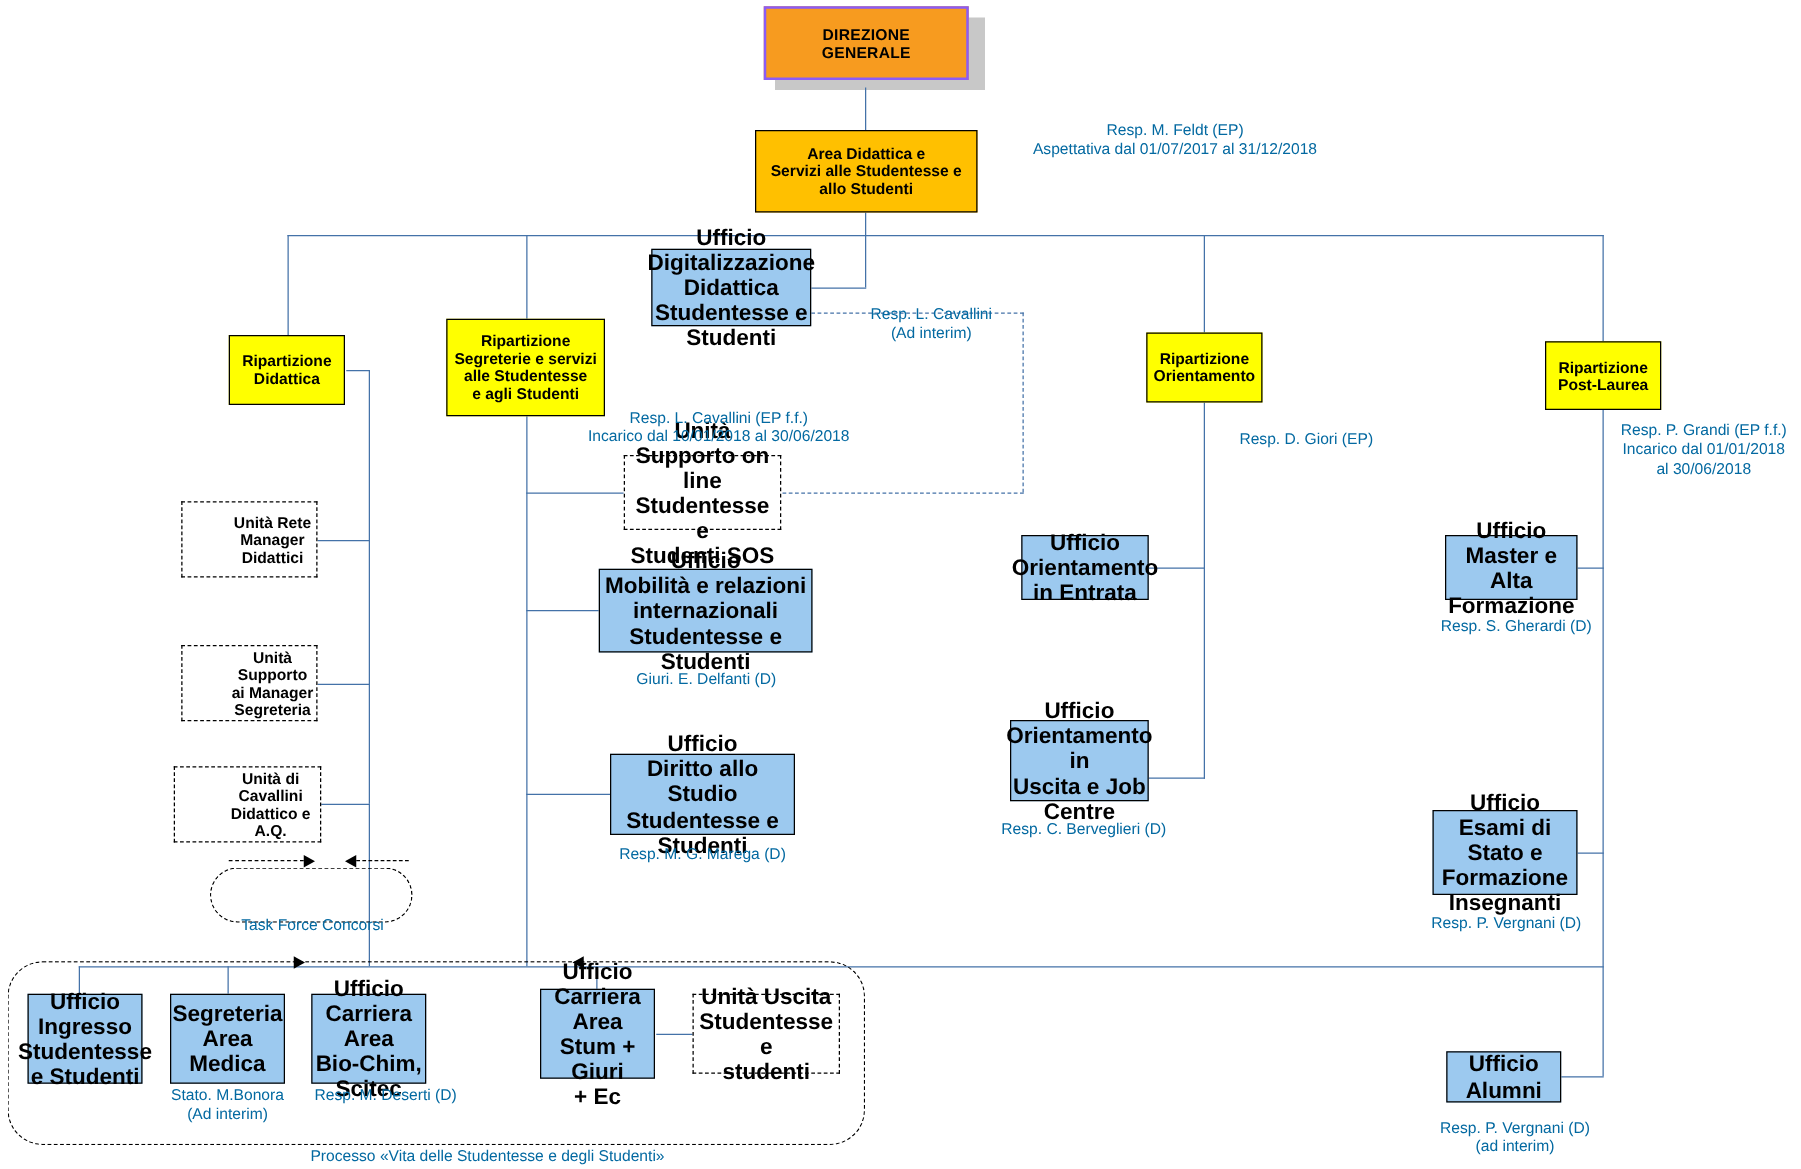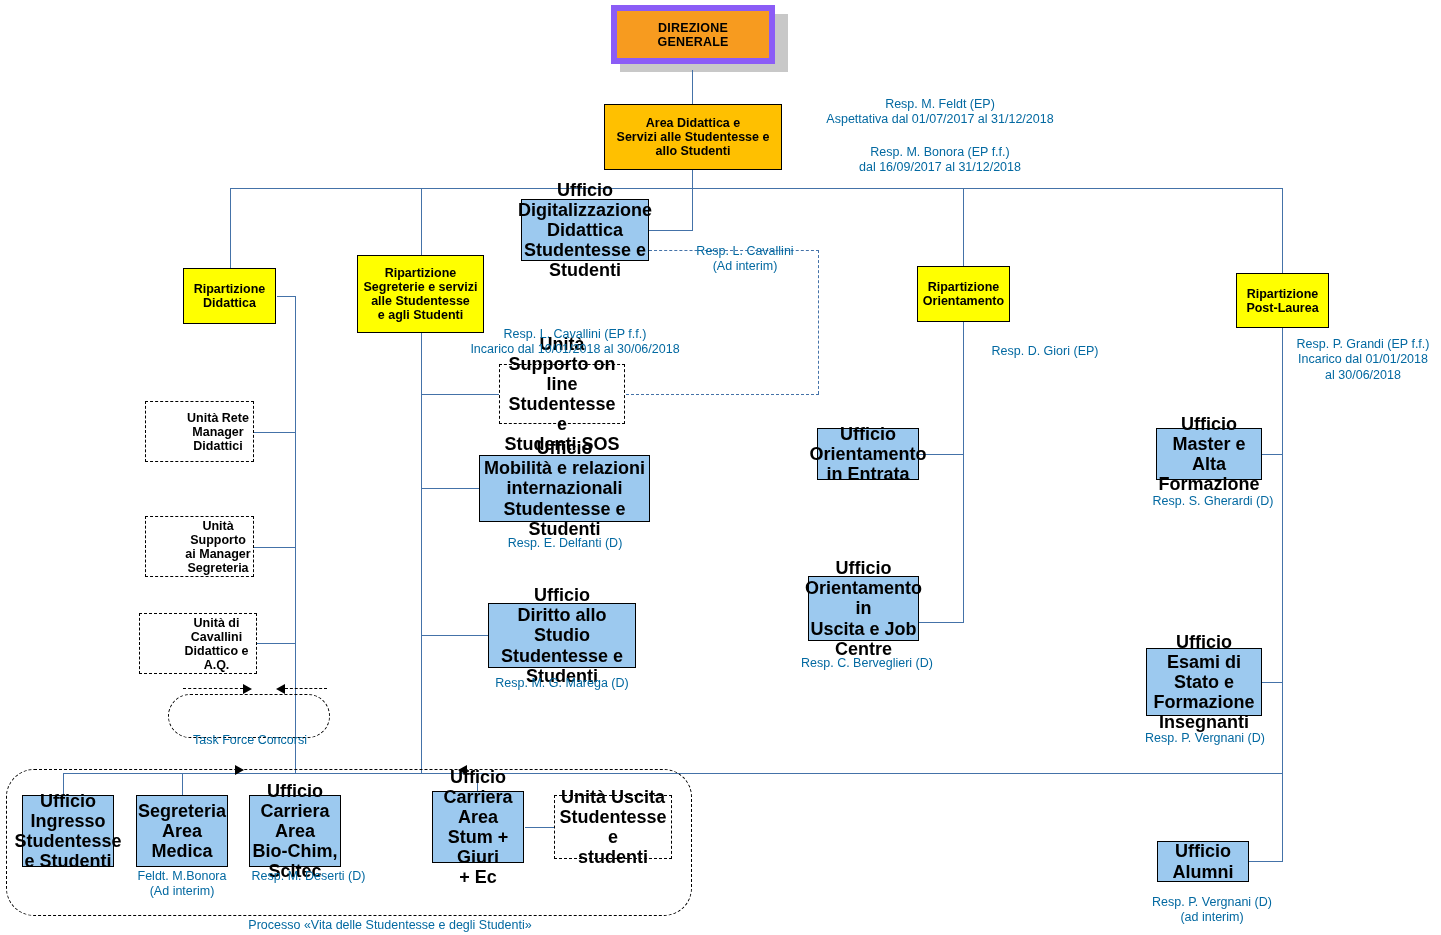--- a/index.html
+++ b/index.html
@@ -4,21 +4,21 @@
 <style>
   html,body{margin:0;padding:0;background:#ffffff;}
   body{font-family:"Liberation Sans", sans-serif;}
   #canvas{position:relative;width:1441px;height:935px;background:#fff;overflow:hidden;}
 
   
   .box{position:absolute;box-sizing:border-box;display:flex;align-items:center;
        justify-content:center;text-align:center;font-weight:bold;color:#000;
        line-height:1.12;padding:1px 2px;white-space:pre-line;}
 
-  .box.orange{background:#F79B1F;border:6px solid #8b5cf6;font-size:12.5px;letter-spacing:.2px;}
+  .box.orange{background:#F79B1F;border:2px solid #8b5cf6;font-size:12.5px;letter-spacing:.2px;}
   .box.amber {background:#FFC000;border:1px solid #000;font-size:12.5px;}
   .box.yellow{background:#FFFF00;border:1px solid #000;font-size:12.5px;}
   .box.blue  {background:#9CC9EF;border:1px solid #000;font-size:18px;}
   .box.dashed{background:#ffffff;border:1px dashed #000;font-size:12.5px;padding-left:39px;}
   .box.dashdot{background:#ffffff;border:1px dashed #000;font-size:18px;}
 
   .shadow{position:absolute;background:#C8C8C8;z-index:0;}
 
   
   .cap{position:absolute;font-size:12.5px;color:#0369a1;font-weight:normal;
@@ -200,46 +200,44 @@
 Stum + Giuri
 + Ec</div>
 
   <div class="box dashdot" style="left:554px;top:795px;width:118px;height:64px;">Unità Uscita
 Studentesse e
 studenti</div>
 
   <div class="cap" style="left:790px;top:97px;width:300px;">Resp. M.  Feldt (EP)
 Aspettativa dal 01/07/2017 al 31/12/2018</div>
 
-  <div class="cap" style="left:790px;top:145px;width:300px;">Resp. M. Bonora (EP f.f.)
-dal 16/09/2017 al 31/12/2018</div>
 
   <div class="cap" style="left:655px;top:244px;width:180px;">Resp. L. Cavallini
 (Ad interim)</div>
 
   <div class="cap" style="left:445px;top:327px;width:260px;">Resp. L. Cavallini (EP f.f.)
 Incarico dal 10/01/2018 al 30/06/2018</div>
 
   <div class="cap" style="left:955px;top:344px;width:180px;">Resp. D. Giori (EP)</div>
 
   <div class="cap" style="left:1288px;top:337px;width:150px;">Resp. P. Grandi (EP f.f.)
 Incarico dal 01/01/2018
 al 30/06/2018</div>
 
-  <div class="cap" style="left:475px;top:536px;width:180px;">Resp. E. Delfanti (D)</div>
+  <div class="cap" style="left:475px;top:536px;width:180px;">Giuri. E. Delfanti (D)</div>
 
   <div class="cap" style="left:472px;top:676px;width:180px;">Resp. M. G. Marega (D)</div>
 
   <div class="cap" style="left:772px;top:656px;width:190px;">Resp. C. Berveglieri (D)</div>
 
   <div class="cap" style="left:1118px;top:494px;width:190px;">Resp. S. Gherardi (D)</div>
 
   <div class="cap" style="left:1110px;top:731px;width:190px;">Resp. P. Vergnani (D)</div>
 
   <div class="cap" style="left:1117px;top:895px;width:190px;">Resp. P. Vergnani (D)
 (ad interim)</div>
 
-  <div class="cap" style="left:112px;top:869px;width:140px;">Feldt. M.Bonora
+  <div class="cap" style="left:112px;top:869px;width:140px;">Stato. M.Bonora
 (Ad interim)</div>
 
   <div class="cap" style="left:236px;top:869px;width:145px;">Resp. M. Deserti (D)</div>
 
 </div>
 
 </body></html>

